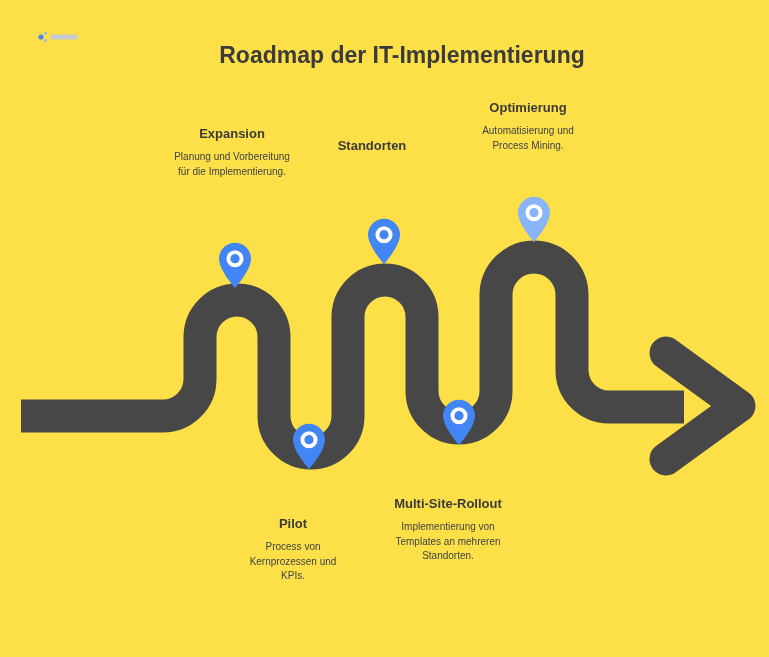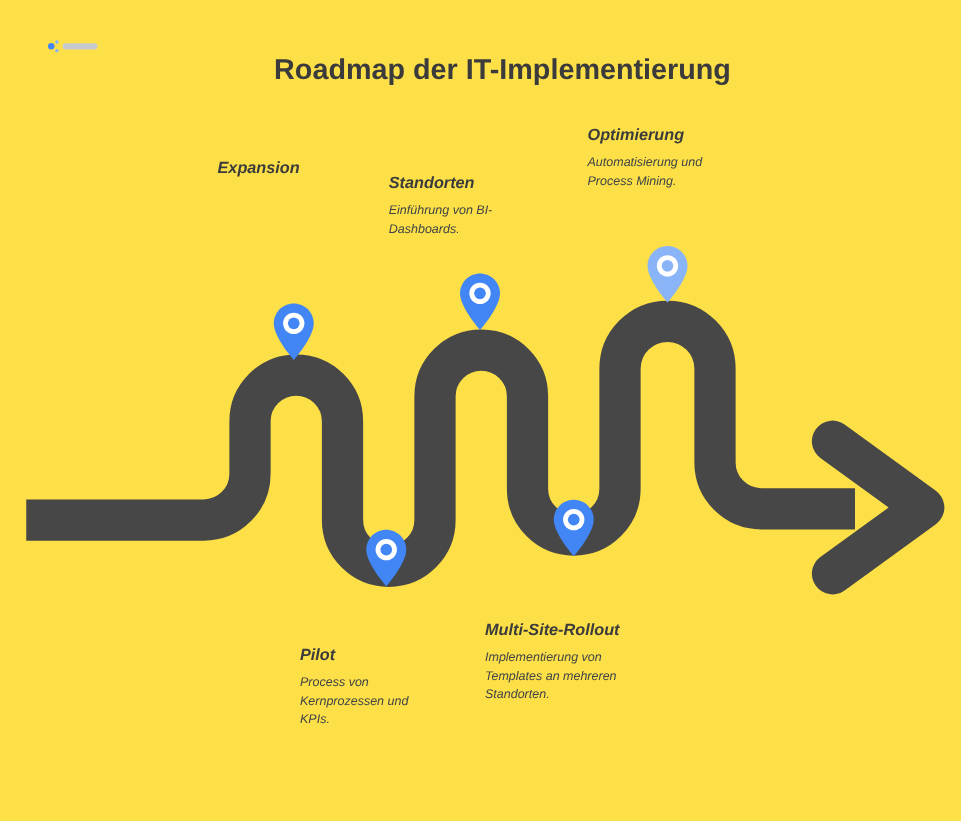--- a/index.html
+++ b/index.html
@@ -26,23 +26,22 @@
     font-weight: bold;
     color: var(--title-color, #3f3f3f);
   }
   .road-svg {
     position: absolute;
     left: 0;
     top: 0;
   }
   .stage {
     position: absolute;
-    text-align: left;
+    text-align: center;
     color: var(--body-color, #3f4347);
-    font-style: italic;
   }
   .stage .stage-title {
     margin: 0 0 9px 0;
     font-size: 13px;
     font-weight: bold;
     color: var(--title-color, #3b3b3b);
   }
   .stage .stage-desc {
     margin: 0;
     font-size: 10px;
@@ -115,30 +114,30 @@
 
     <g transform="translate(518,196.7) scale(1.3333)">
       <path class="pin-fill" d="M12 0C5.37 0 0 5.37 0 12c0 8.6 12 22 12 22s12-13.4 12-22C24 5.37 18.63 0 12 0z" fill="#8ab4f8"></path>
       <circle class="pin-ring" cx="12" cy="12" r="6.4" fill="#ffffff"></circle>
       <circle class="pin-fill" cx="12" cy="12" r="3.5" fill="#8ab4f8"></circle>
     </g>
   </svg>
 
   <div class="stage stage-readiness">
     <h3 class="stage-title">Expansion</h3>
+    <p class="stage-desc">Planung und Vorbereitung für die Implementierung.</p>
   </div>
 
   <div class="stage stage-pilot">
     <h3 class="stage-title">Pilot</h3>
     <p class="stage-desc">Process von Kernprozessen und KPIs.</p>
   </div>
 
   <div class="stage stage-expansion">
     <h3 class="stage-title">Standorten</h3>
-    <p class="stage-desc">Einführung von BI-Dashboards.</p>
   </div>
 
   <div class="stage stage-multisite">
     <h3 class="stage-title">Multi-Site-Rollout</h3>
     <p class="stage-desc">Implementierung von Templates an mehreren Standorten.</p>
   </div>
 
   <div class="stage stage-optimierung">
     <h3 class="stage-title">Optimierung</h3>
     <p class="stage-desc">Automatisierung und Process Mining.</p>

